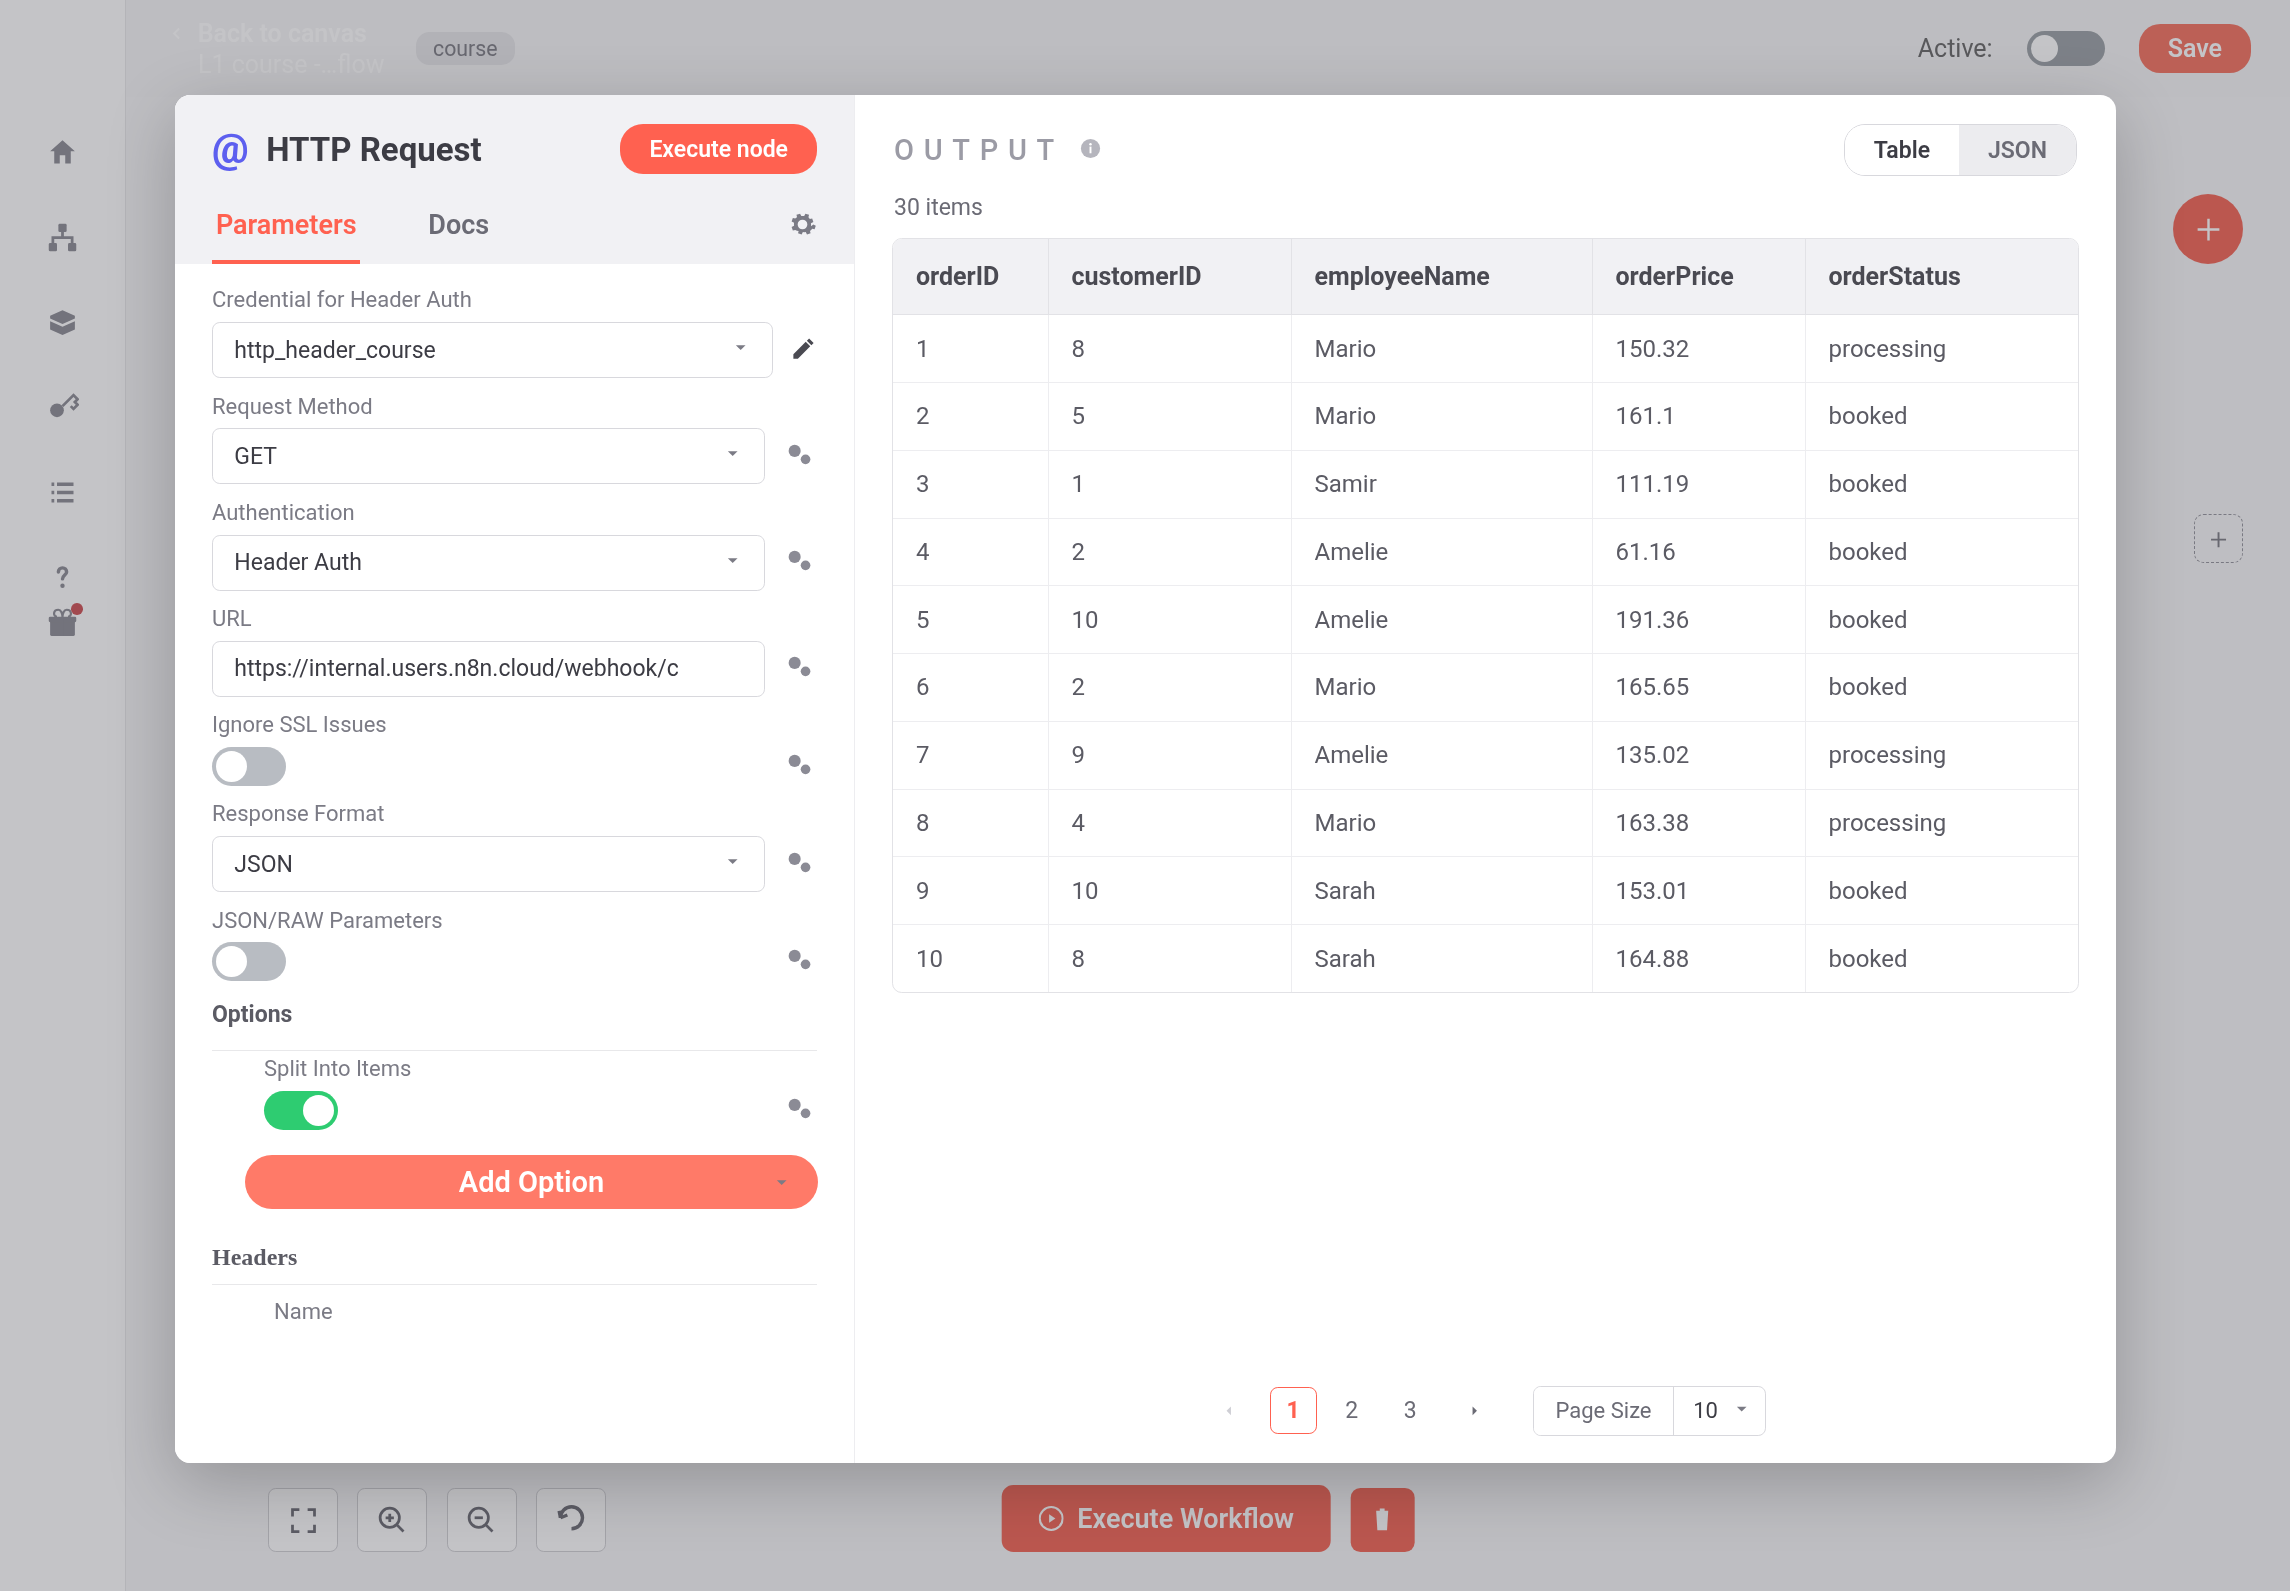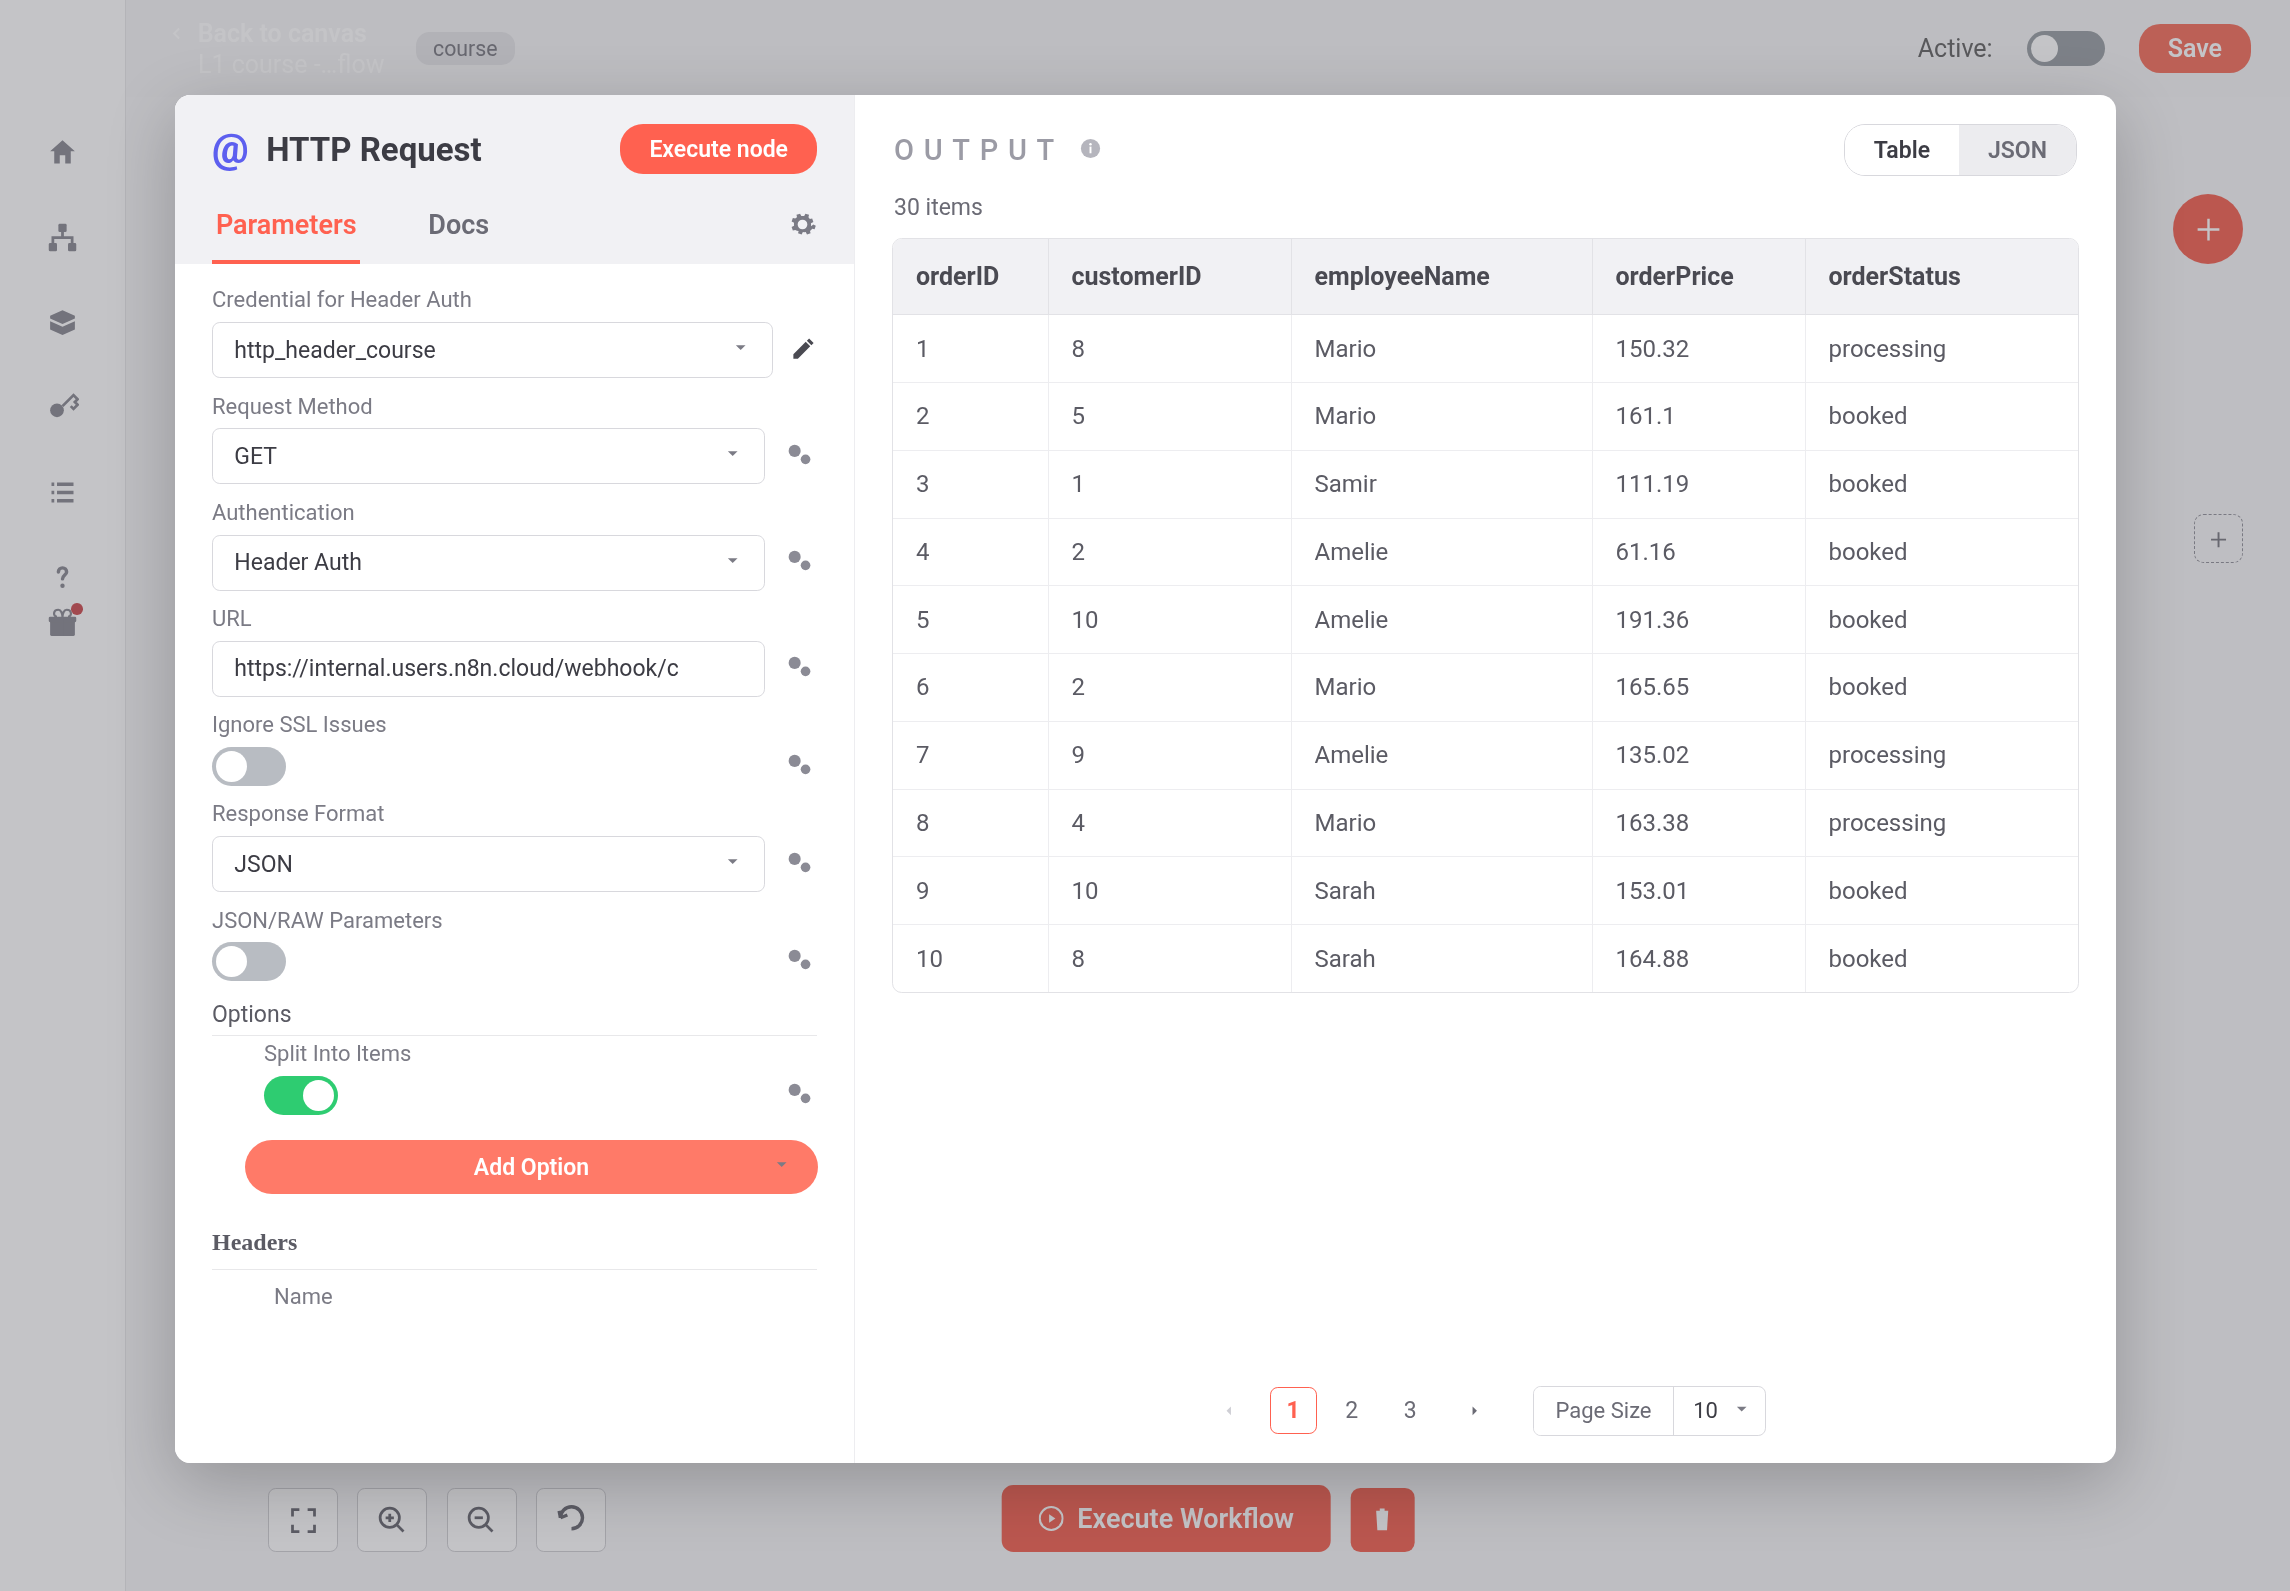--- a/index.html
+++ b/index.html
@@ -118,25 +118,25 @@
 .select-box .chev { margin-left:auto; }
 .chev svg { width:19.4px; height:19.4px; fill:#7b7b85;}
 .pencil svg { width:27px; height:27px; fill:#4a4a52;}
 .gears svg { width:35px; height:29px; fill:#8b8b95;}
 
 .small-toggle { width:74px; height:39px; background:#b8bcc2; border-radius:19.4px; position:relative;}
 .small-toggle .knob { position:absolute; left:3.9px; top:3.9px; width:31px; height:31px; background:#fff; border-radius:50%; transition:left .1s;}
 .small-toggle.on { background:#2ecc71;}
 .small-toggle.on .knob { left:39px;}
 
-.options-hdr { font-size:23px; font-weight:400; color:#5b5b64; margin:19.4px 0 5.8px 0; border-bottom:1px solid #e8e8ea; padding-bottom:7px;}
+.options-hdr { font-size:23px; font-weight:700; color:#5b5b64; margin:19.4px 0 5.8px 0; border-bottom:1px solid #e8e8ea; padding-bottom:22px;}
 .sub-option { padding-left:52px;}
 .add-option-btn {
   width:573px; height:54px; background:#ff7a68; color:#fff; border-radius:27px;
-  display:flex; align-items:center; justify-content:center; font-size:23px; font-weight:600;
+  display:flex; align-items:center; justify-content:center; font-size:29px; font-weight:600;
   margin:25px 0 0 33px; position:relative;
 }
 .add-option-btn .chev { position:absolute; right:27px;}
 .headers-hdr { font-size:24px; font-weight:700; color:#5b5b64; margin:35px 0 9.7px 0; border-bottom:1px solid #e8e8ea; padding-bottom:13px;font-family:Liberation Serif, serif;}
 .name-lbl { font-size:22px; color:#7b7b85; margin-left:62px; margin-top:13.6px;}
 
 .modal-right {
   flex:1; display:flex; flex-direction:column;
   padding: 29px 0 27px 0;
   border-left:1px solid #ededf0;

